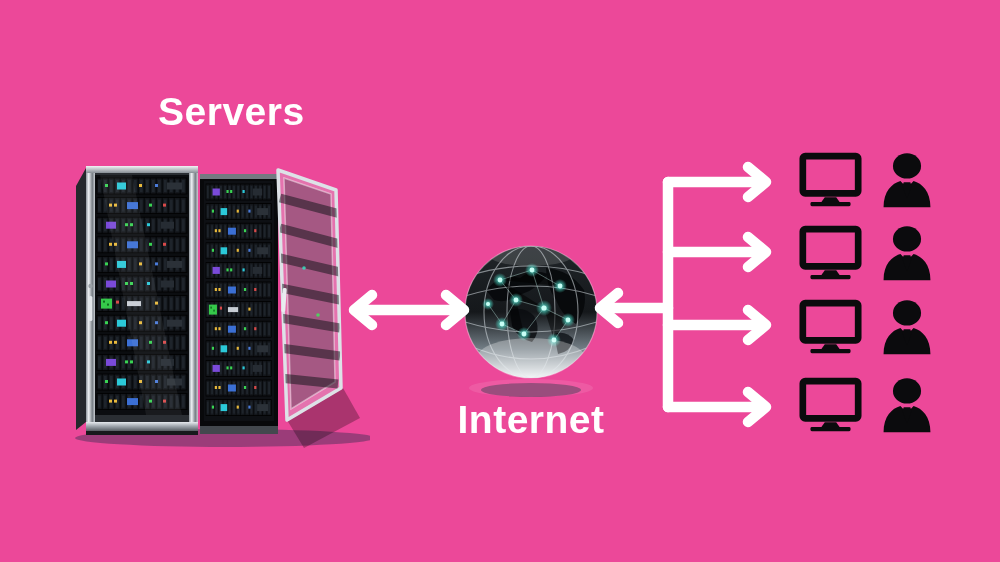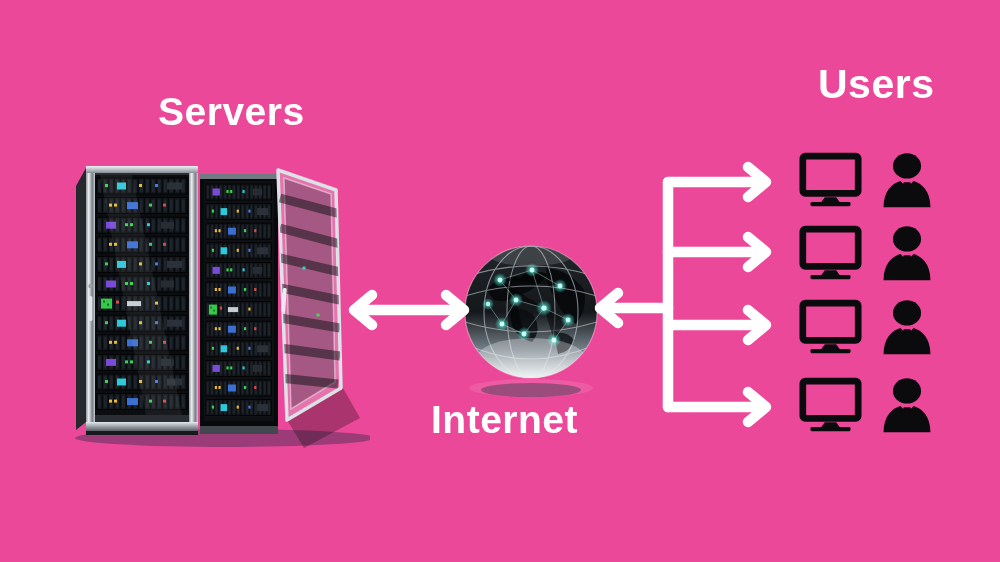--- a/index.html
+++ b/index.html
@@ -7,33 +7,32 @@
     position:relative;width:1000px;height:562px;overflow:hidden;
     background:#ec4899;
     font-family:"Liberation Sans", sans-serif;
   }
   .diagram-label{
     position:absolute;color:#ffffff;font-weight:bold;letter-spacing:0.5px;
     white-space:nowrap;
   }
   #servers-label{left:158px;top:90px;font-size:39px;}
   #users-label{left:818px;top:61px;font-size:41px;}
-  #internet-label{left:431px;top:398px;width:200px;font-size:39px;}
+  #internet-label{left:431px;top:398px;width:200px;text-align:center;font-size:39px;}
   .abs{position:absolute;}
   .user-row{
     position:absolute;left:799px;display:flex;align-items:center;gap:15px;
   }
 </style>
 </head>
 <body>
 
 <div id="canvas">
 
   <div id="servers-label" class="diagram-label">Servers</div>
-  <div id="users-label" class="diagram-label">Users</div>
   <div id="internet-label" class="diagram-label">Internet</div>
 
   <svg class="abs" style="left:70px;top:150px;" width="300" height="300" viewBox="0 0 300 300">
     <defs>
       <linearGradient id="silverV" x1="0" y1="0" x2="1" y2="0">
         <stop offset="0" stop-color="#8d949b"></stop>
           <stop offset="0.3" stop-color="#eef1f4"></stop>
         <stop offset="0.7" stop-color="#767d84"></stop>
           <stop offset="1" stop-color="#c9ced3"></stop>
       </linearGradient>

